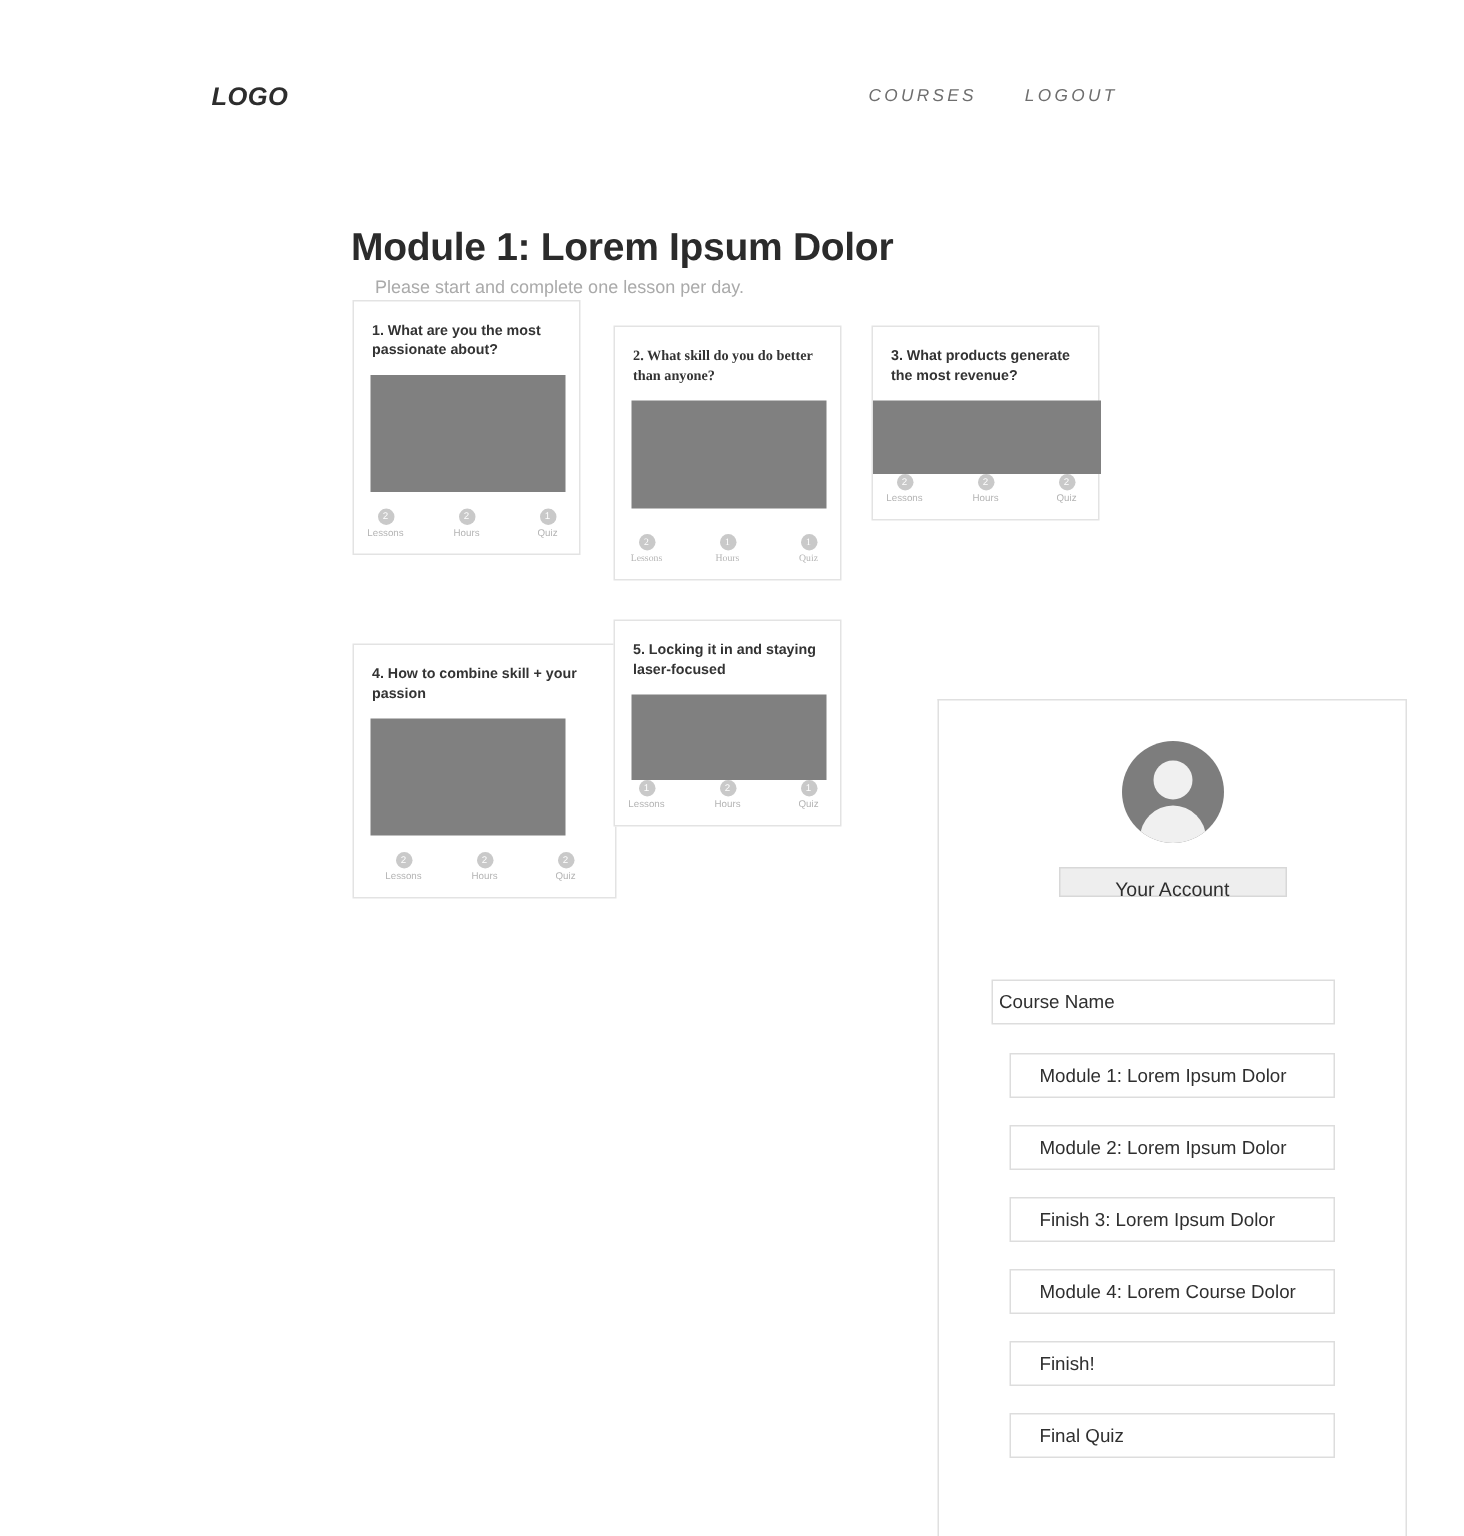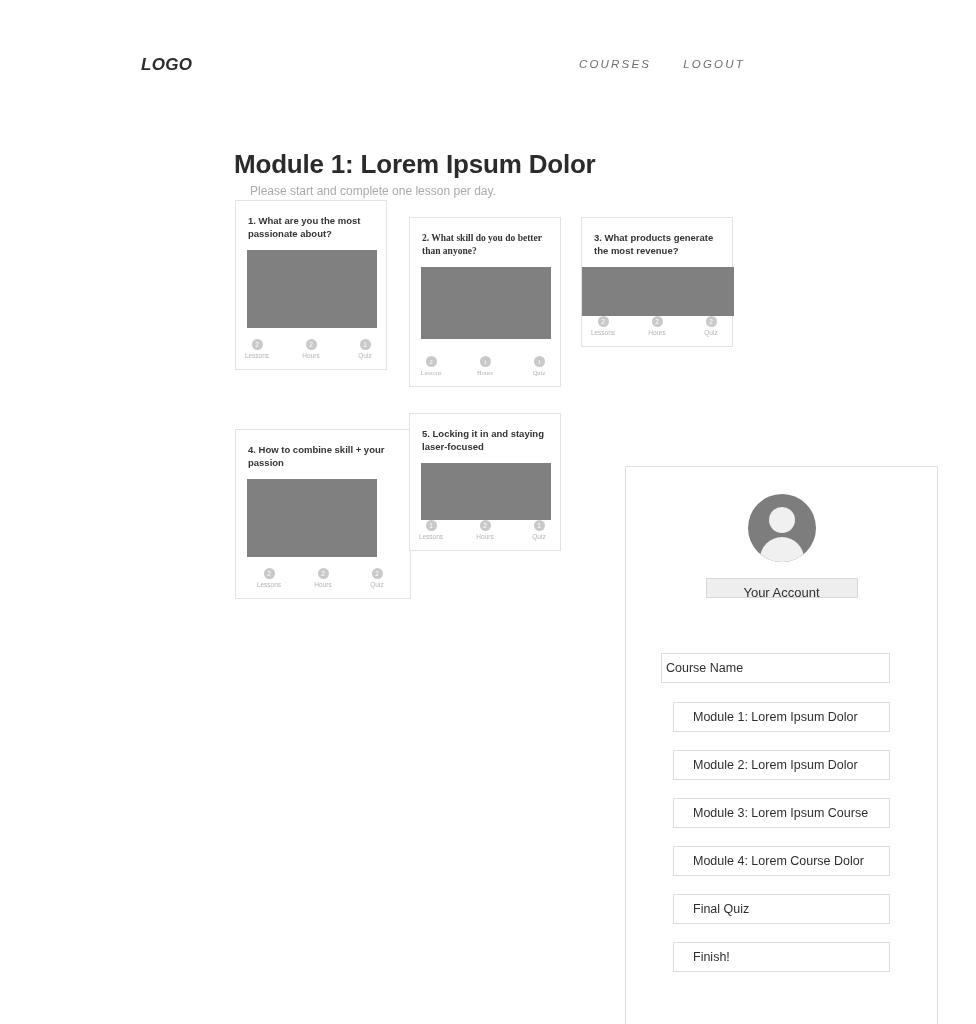--- a/index.html
+++ b/index.html
@@ -301,18 +301,18 @@
     <div class="avatar-body"></div>
   </div>
 
   <div class="account-button">Your Account</div>
 
   <div class="course-name-item">Course Name</div>
 
   <div class="module-list" id="module-list">
       <div class="module-item">Module 1: Lorem Ipsum Dolor</div>
       <div class="module-item">Module 2: Lorem Ipsum Dolor</div>
-      <div class="module-item">Module 3: Lorem Ipsum Course</div>
+      <div class="module-item">Finish 3: Lorem Ipsum Dolor</div>
       <div class="module-item">Module 4: Lorem Course Dolor</div>
+      <div class="module-item">Finish!</div>
       <div class="module-item">Final Quiz</div>
-      <div class="module-item">Finish!</div>
     </div>
 </div>
 
 </body></html>

